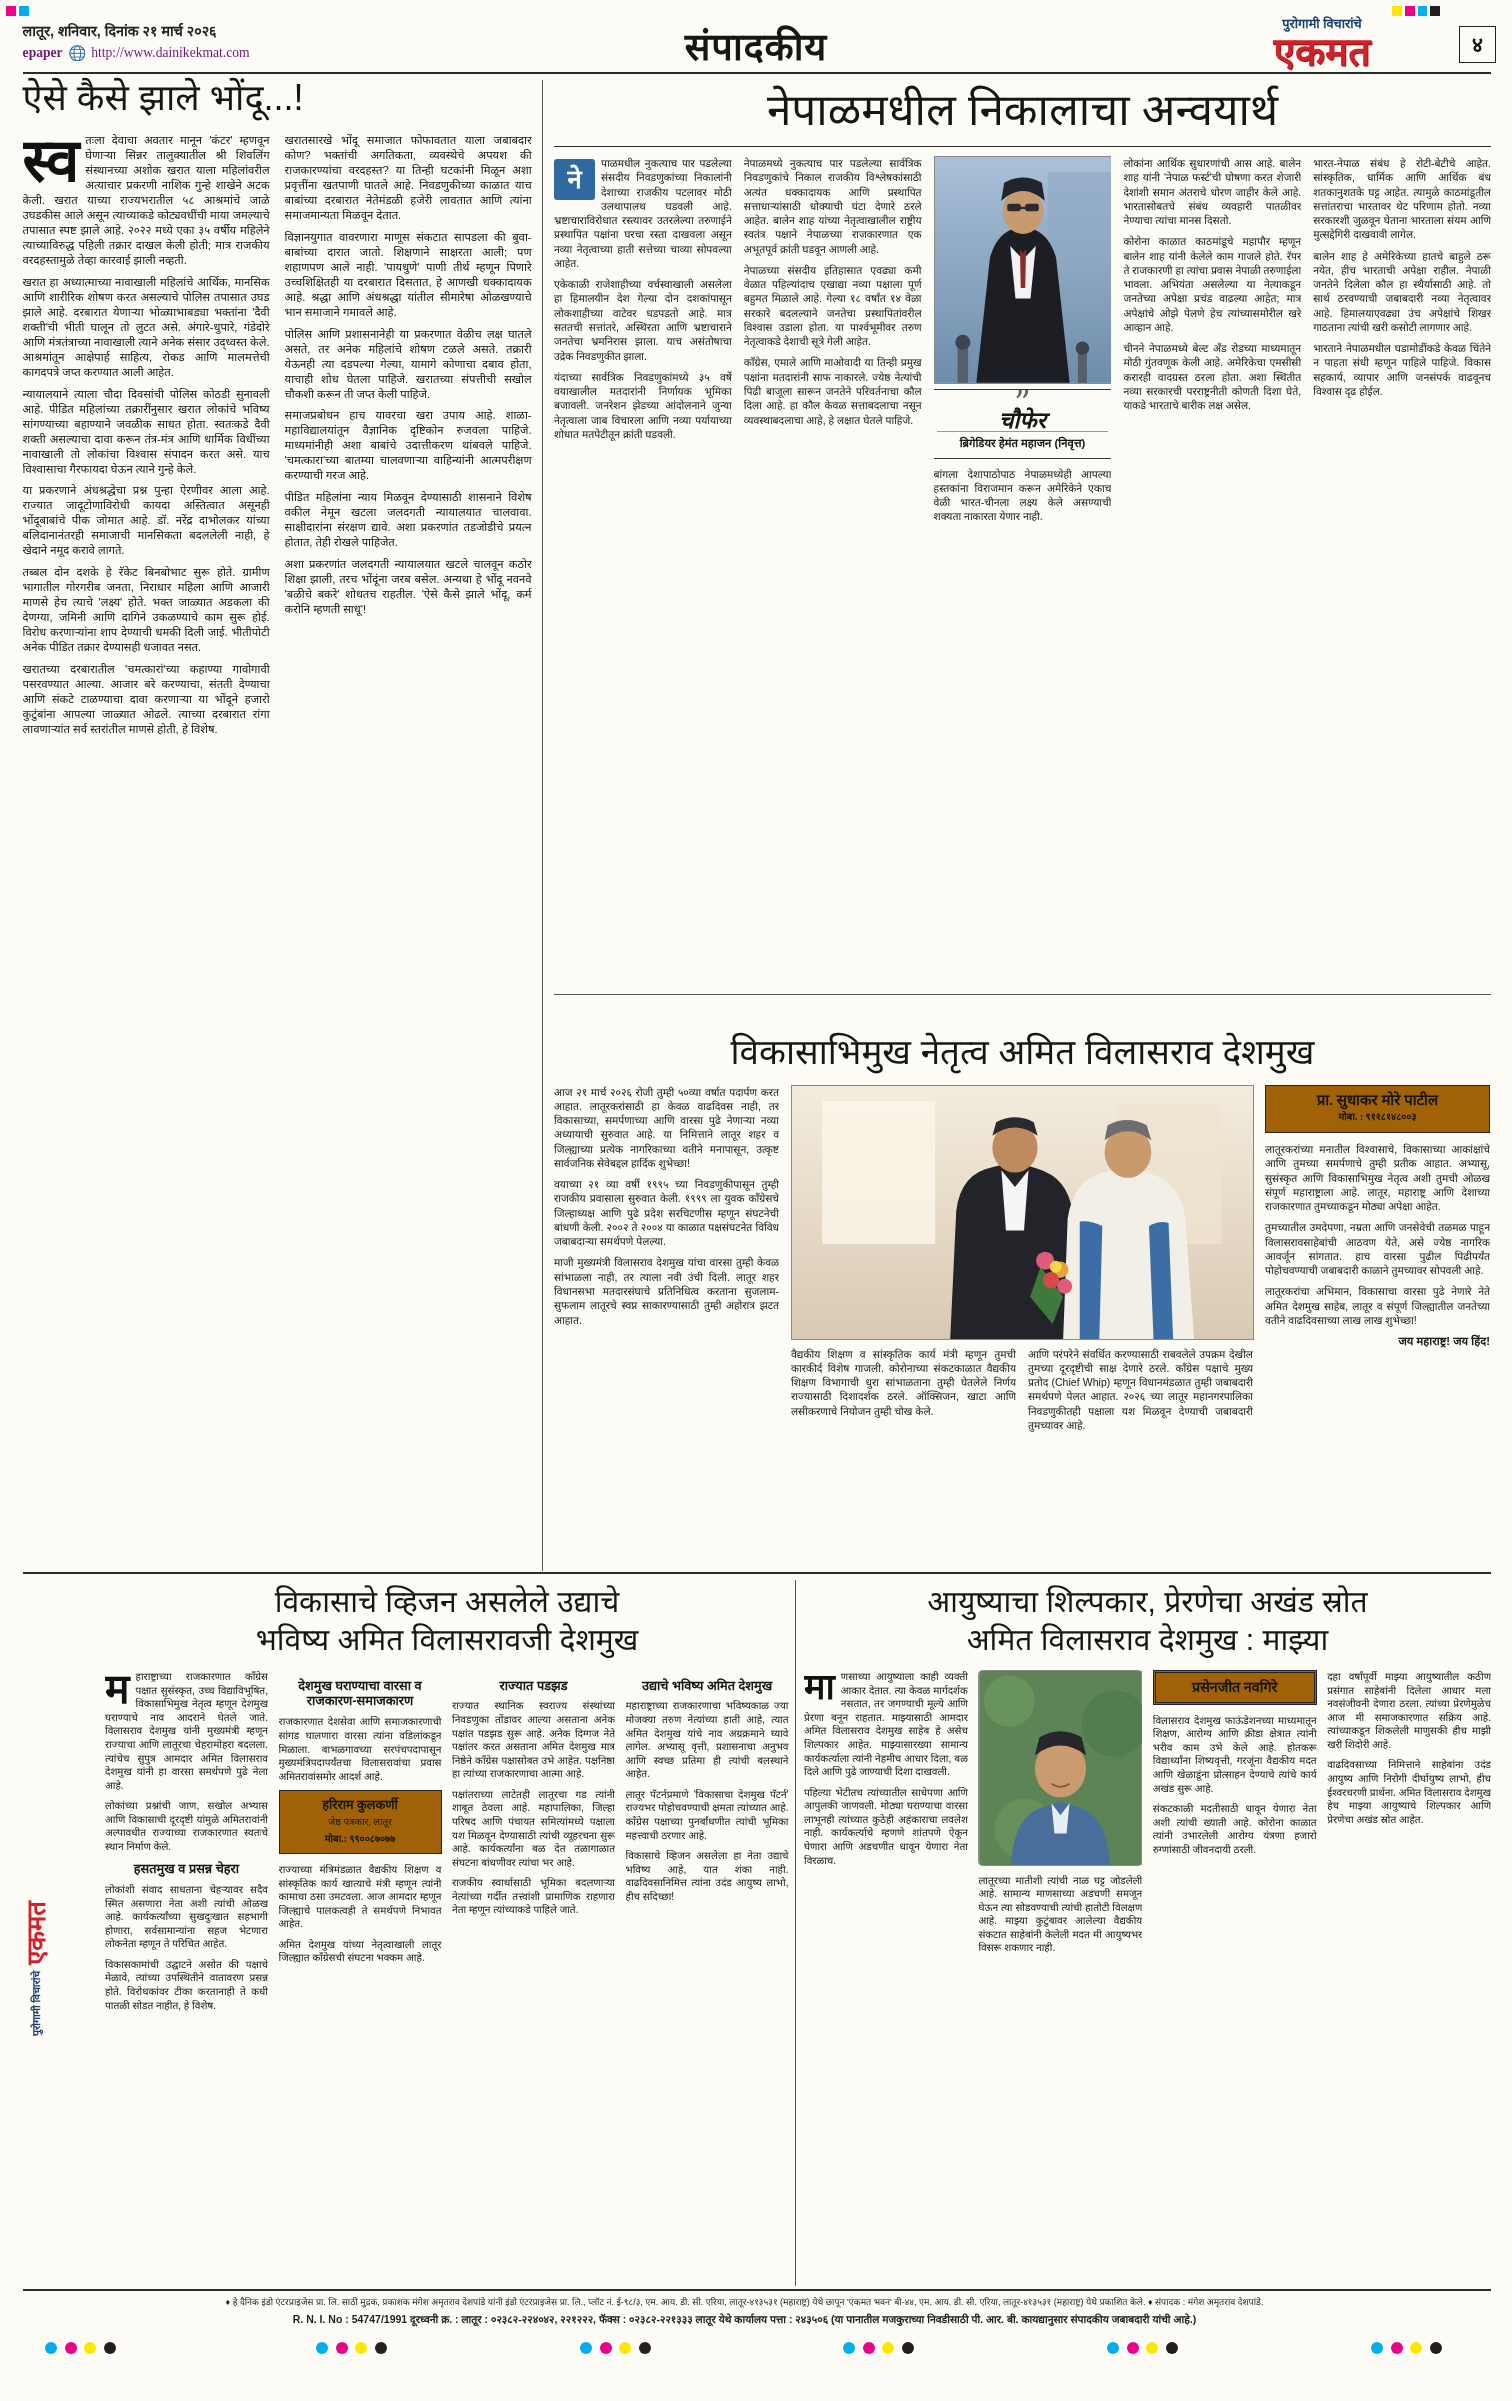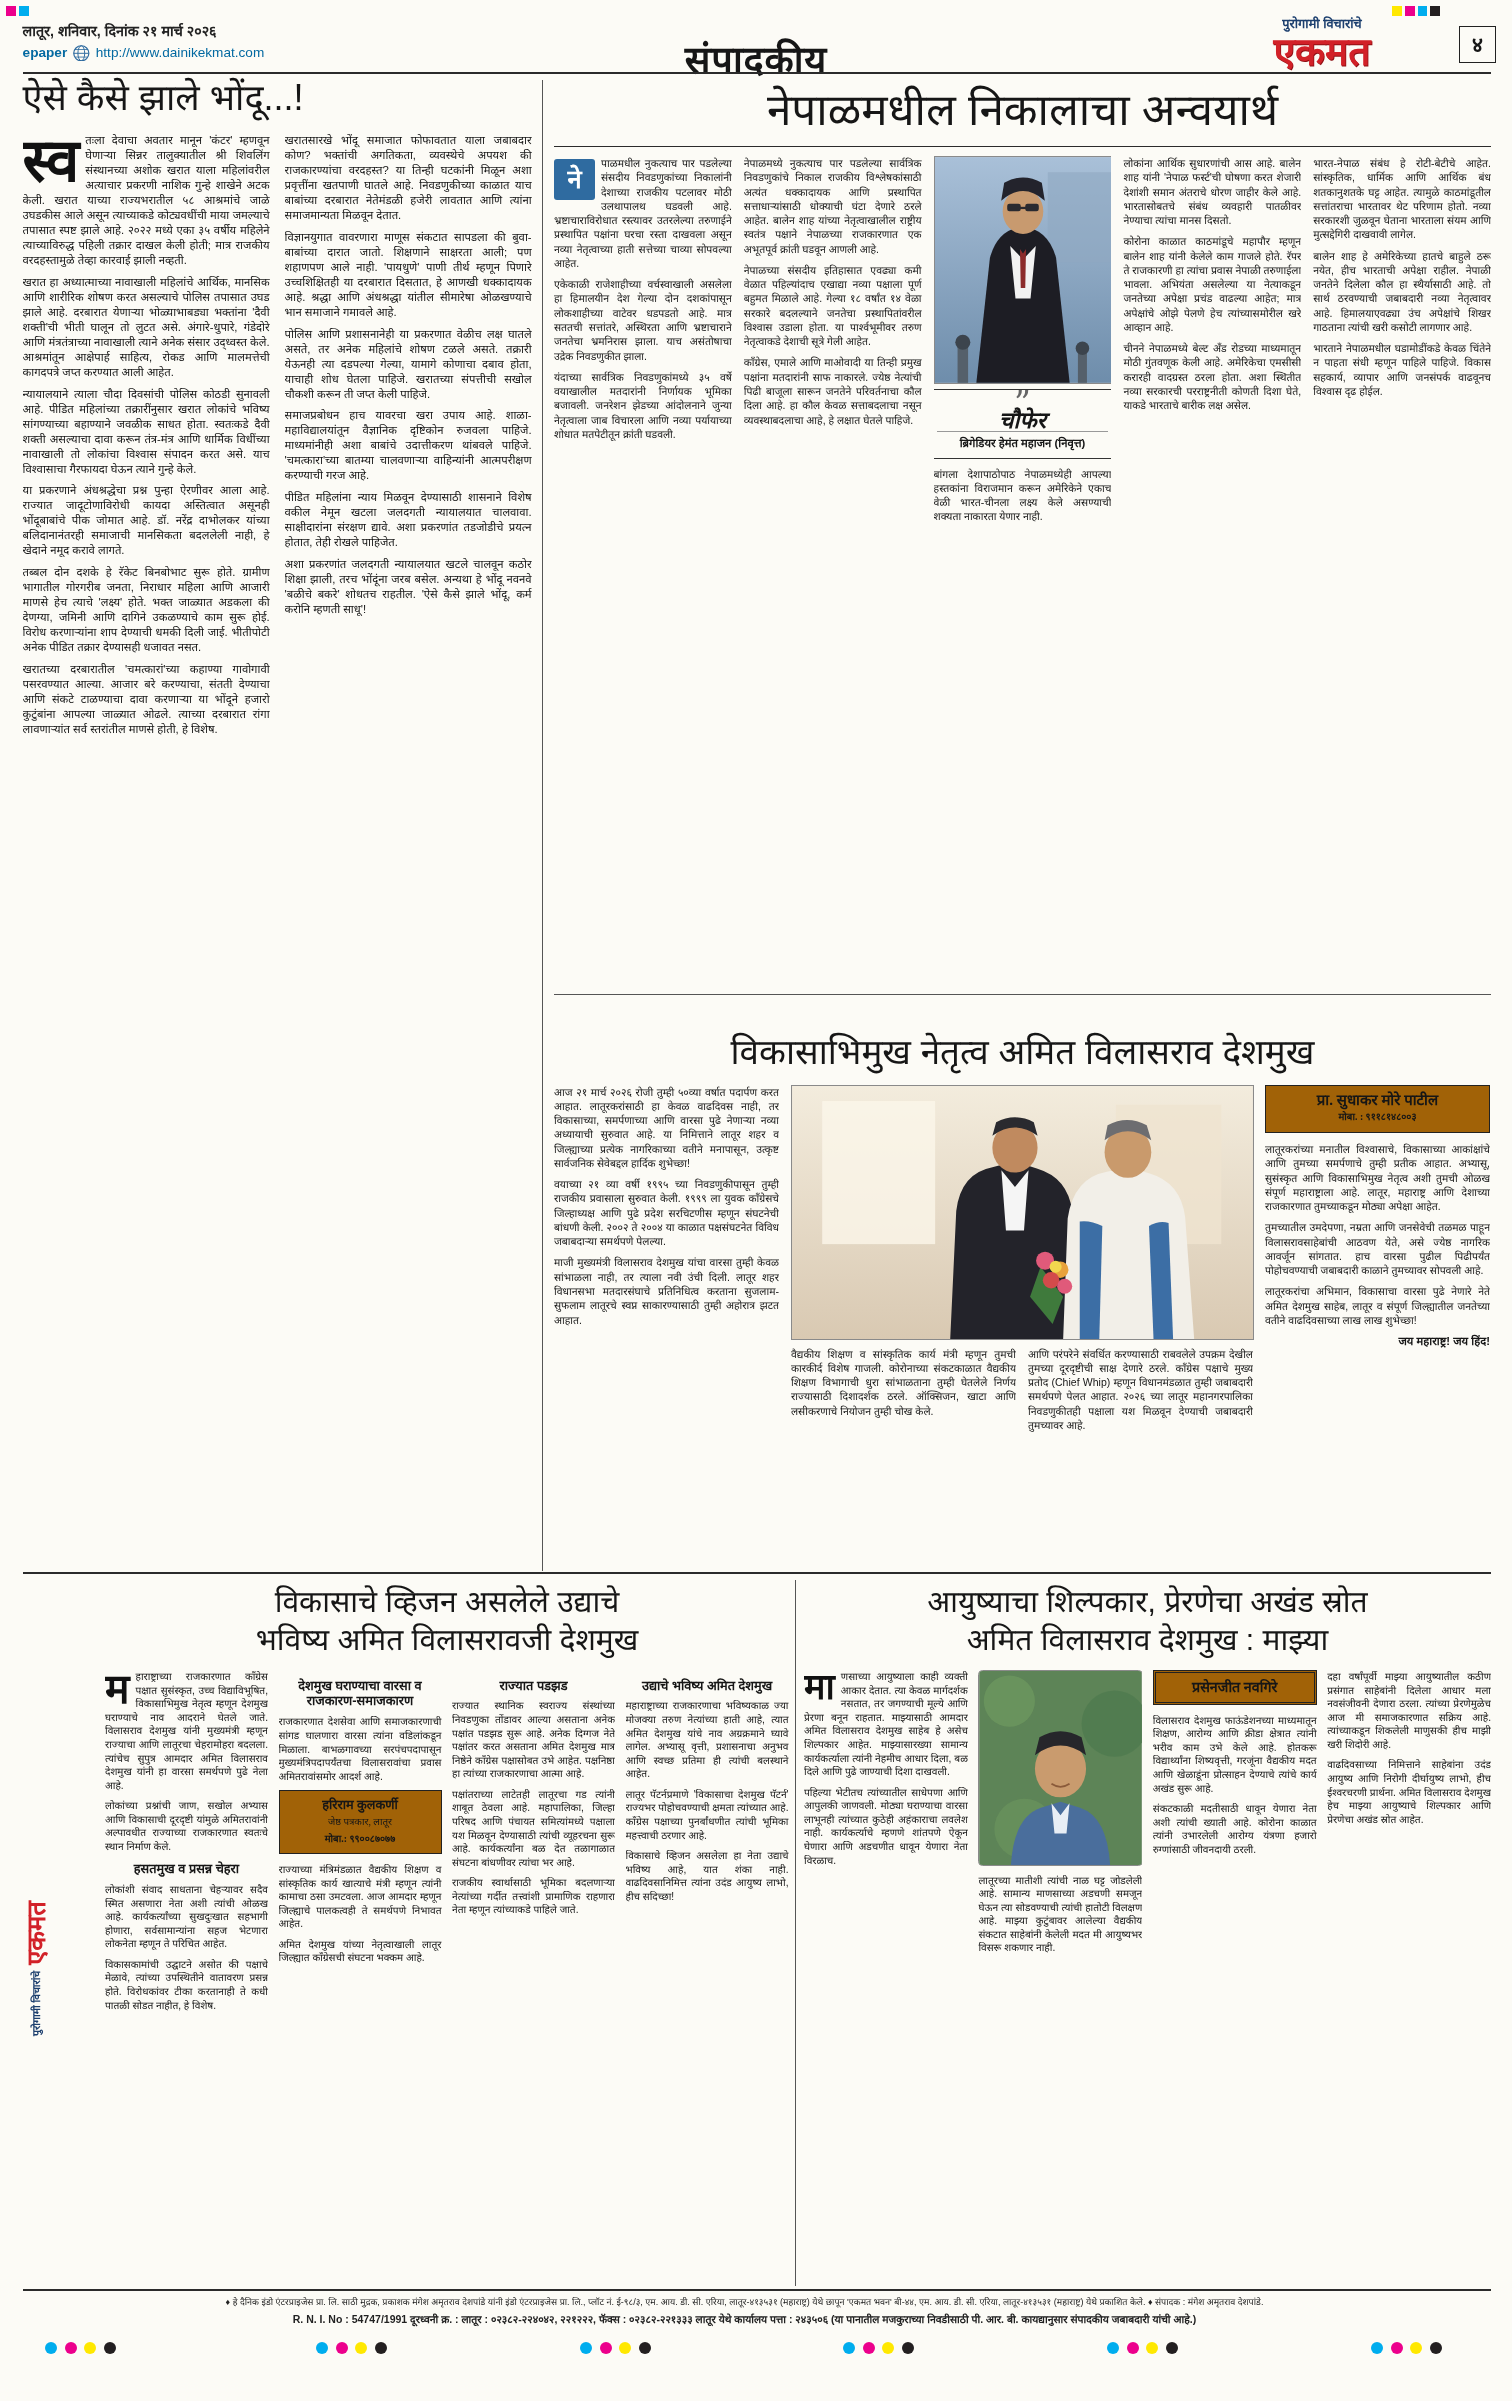--- a/index.html
+++ b/index.html
@@ -2,21 +2,21 @@
 <html style="font-size:12px"><head>
 <meta charset="utf-8">
 <style>
   html,body{margin:0;padding:0;background:#d8d8d8;}
   .page{position:relative;width:1512px;height:2401px;margin:0 auto;background:#fcfbf6;overflow:hidden;
         color:#161616;font-family:"Liberation Sans","DejaVu Sans",sans-serif;}
   .abs{position:absolute;}
   .rule{background:#2b2b2b;position:absolute;}
   
   .dateline{font-size:14.3px;font-weight:bold;color:#222;}
-  .epaper-row{font-size:13.6px;color:#0369a1;display:flex;align-items:center;gap:6px;margin-top:4.5px;}
+  .epaper-row{font-size:13.6px;color:#701a75;display:flex;align-items:center;gap:6px;margin-top:4.5px;font-family:Liberation Serif, serif;}
   .section-title{font-size:38px;font-weight:bold;letter-spacing:0.8px;}
   .masthead-tagline{font-size:12.8px;font-weight:bold;color:#1c3f6e;text-align:center;}
   .masthead-name{font-size:39px;font-weight:bold;color:#d22128;text-align:center;line-height:1.02;
                  text-shadow:0.8px 0.8px 0 #8d0f14;}
   .pageno-box{width:35px;height:35px;border:1.9px solid #222;display:flex;align-items:center;justify-content:center;
               font-size:21px;font-weight:bold;}
   
   .body-col p{margin:0 0 6.8px;text-align:justify;}
   .body-col{overflow:hidden;}
   .dropcap{float:left;font-weight:bold;line-height:.85;padding:1.5px 6px 0 0;color:#111;}
@@ -67,21 +67,21 @@
             <ellipse cx="11" cy="11" rx="4.5" ry="10" fill="none" stroke="#2f6ba0" stroke-width="1.3"></ellipse>
             <line x1="1" y1="11" x2="21" y2="11" stroke="#2f6ba0" stroke-width="1.3"></line>
             <line x1="2.5" y1="6" x2="19.5" y2="6" stroke="#2f6ba0" stroke-width="1.1"></line>
             <line x1="2.5" y1="16" x2="19.5" y2="16" stroke="#2f6ba0" stroke-width="1.1"></line>
           </svg>
       </span>
       <span>http://www.dainikekmat.com</span>
     </div>
   </div>
 
-  <div class="abs section-title" style="left:0;top:32px;width:1512px;text-align:center;">संपादकीय</div>
+  <div class="abs section-title" style="left:0;top:19px;width:1512px;text-align:center;">संपादकीय</div>
 
   <div class="abs" style="left:1190px;top:13.6px;width:264px;">
     <div class="masthead-tagline">पुरोगामी विचारांचे</div>
     <div class="masthead-name">एकमत</div>
   </div>
   <div class="abs pageno-box" style="left:1459px;top:25.6px;">४</div>
 
   <div class="rule" style="left:22.6px;top:72px;width:1468px;height:2.3px;"></div>
 
   <div class="rule" style="left:542px;top:80px;width:1.1px;height:1491px;background:#555;"></div>

